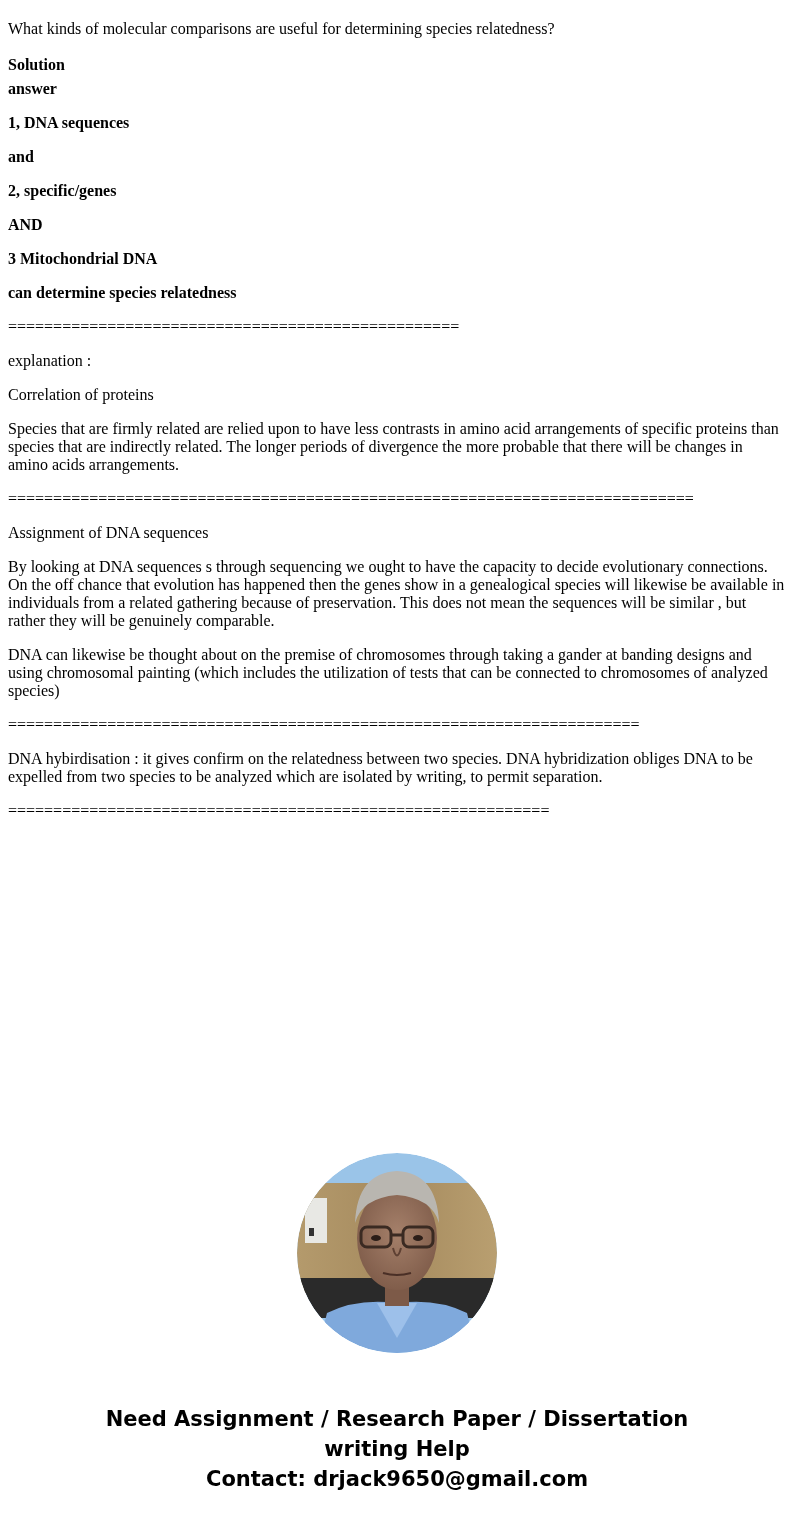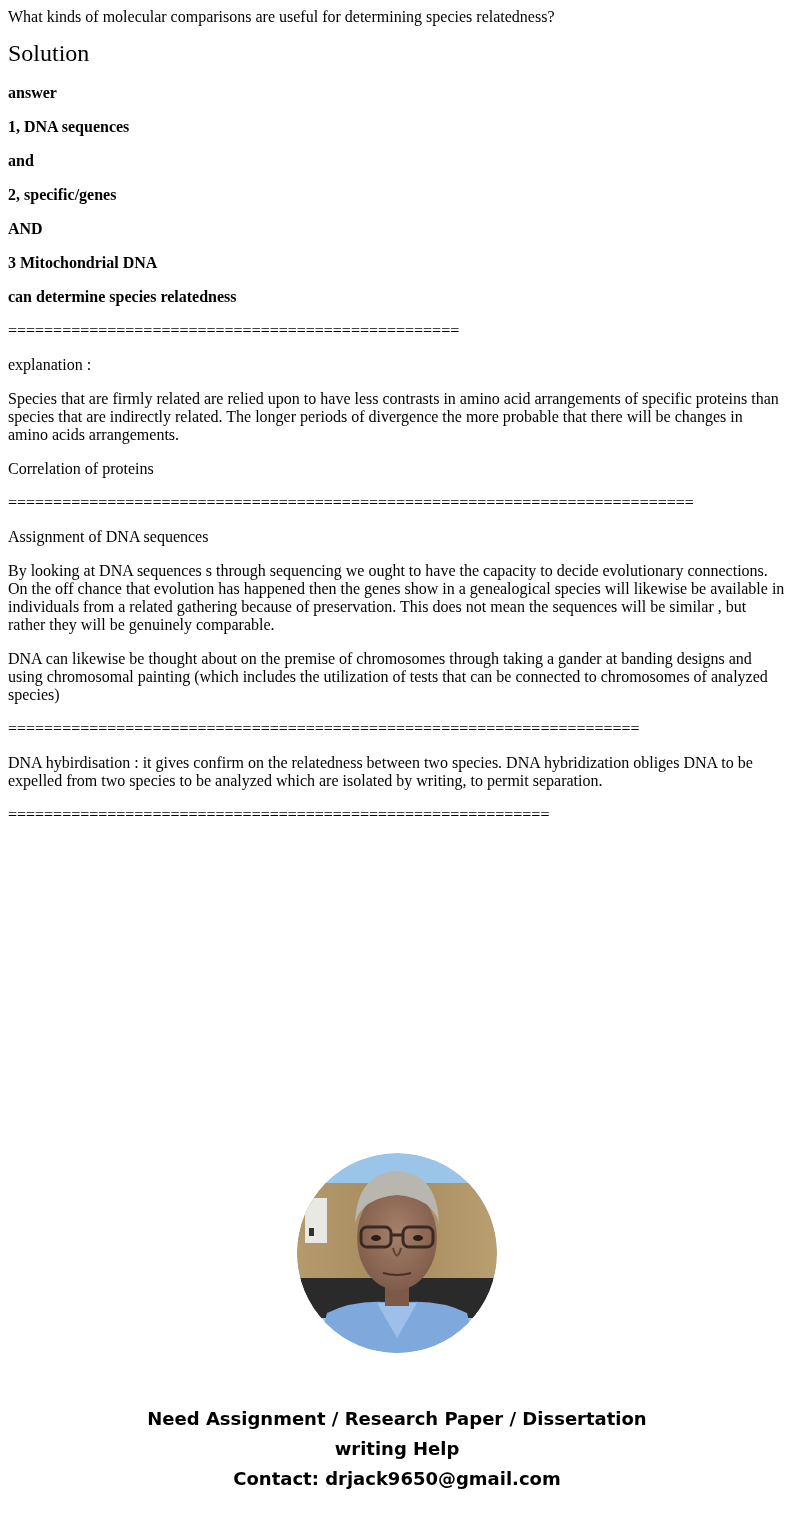--- a/index.html
+++ b/index.html
@@ -5,48 +5,48 @@
     html, body { margin: 0; padding: 0; background: #ffffff; }
     body {
       width: 794px;
       min-height: 1523px;
       font-family: "Liberation Serif", serif;
       font-size: 16px;
       line-height: 18px;
       color: #000000;
       position: relative;
     }
-    .content { padding: 8px 8px 0 8px; }
+    .content { padding: 20px 8px 0 8px; }
     .content p { margin: 0 0 16px 0; }
     .content p.bold { font-weight: bold; }
     .content h3 {
-      font-size: 24px;
+      font-size: 16px;
       line-height: 22px;
-      font-weight: normal;
-      margin: 0 0 20px 0;
+      font-weight: bold;
+      margin: 0 0 4px 0;
     }
     .sep { white-space: nowrap; overflow: hidden; }
     .avatar-wrap {
       position: absolute;
       left: 297px;
       top: 1153px;
       width: 200px;
       height: 200px;
     }
     .avatar {
       width: 200px; height: 200px; border-radius: 50%;
       overflow: hidden; display: block;
     }
     .footer {
       position: absolute;
       left: 0; top: 1404px; width: 794px;
       text-align: center;
       font-family: "DejaVu Sans", sans-serif;
       font-weight: bold;
-      font-size: 18px;
+      font-size: 21px;
       line-height: 30px;
       color: #000000;
     }
     .footer div { margin: 0; }
   </style>
 </head>
 <body>
 
 <div class="content">
   <p>What kinds of molecular comparisons are useful for determining species relatedness?</p>
@@ -56,22 +56,22 @@
   <p class="bold">1, DNA sequences</p>
   <p class="bold">and</p>
   <p class="bold">2, specific/genes</p>
   <p class="bold">AND</p>
   <p class="bold">3 Mitochondrial DNA</p>
   <p class="bold">can determine species relatedness</p>
 
   <p class="sep">==================================================</p>
 
   <p>explanation :</p>
+  <p>Correlation of proteins</p>
   <p>Species that are firmly related are relied upon to have less contrasts in amino acid arrangements of specific proteins than species that are indirectly related. The longer periods of divergence the more probable that there will be changes in amino acids arrangements.</p>
-  <p>Correlation of proteins</p>
 
   <p class="sep">============================================================================</p>
 
   <p>Assignment of DNA sequences</p>
   <p>By looking at DNA sequences s through sequencing we ought to have the capacity to decide evolutionary connections. On the off chance that evolution has happened then the genes show in a genealogical species will likewise be available in individuals from a related gathering because of preservation. This does not mean the sequences will be similar , but rather they will be genuinely comparable.</p>
   <p>DNA can likewise be thought about on the premise of chromosomes through taking a gander at banding designs and using chromosomal painting (which includes the utilization of tests that can be connected to chromosomes of analyzed species)</p>
 
   <p class="sep">======================================================================</p>
 
   <p>DNA hybirdisation : it gives confirm on the relatedness between two species. DNA hybridization obliges DNA to be expelled from two species to be analyzed which are isolated by writing, to permit separation.</p>

